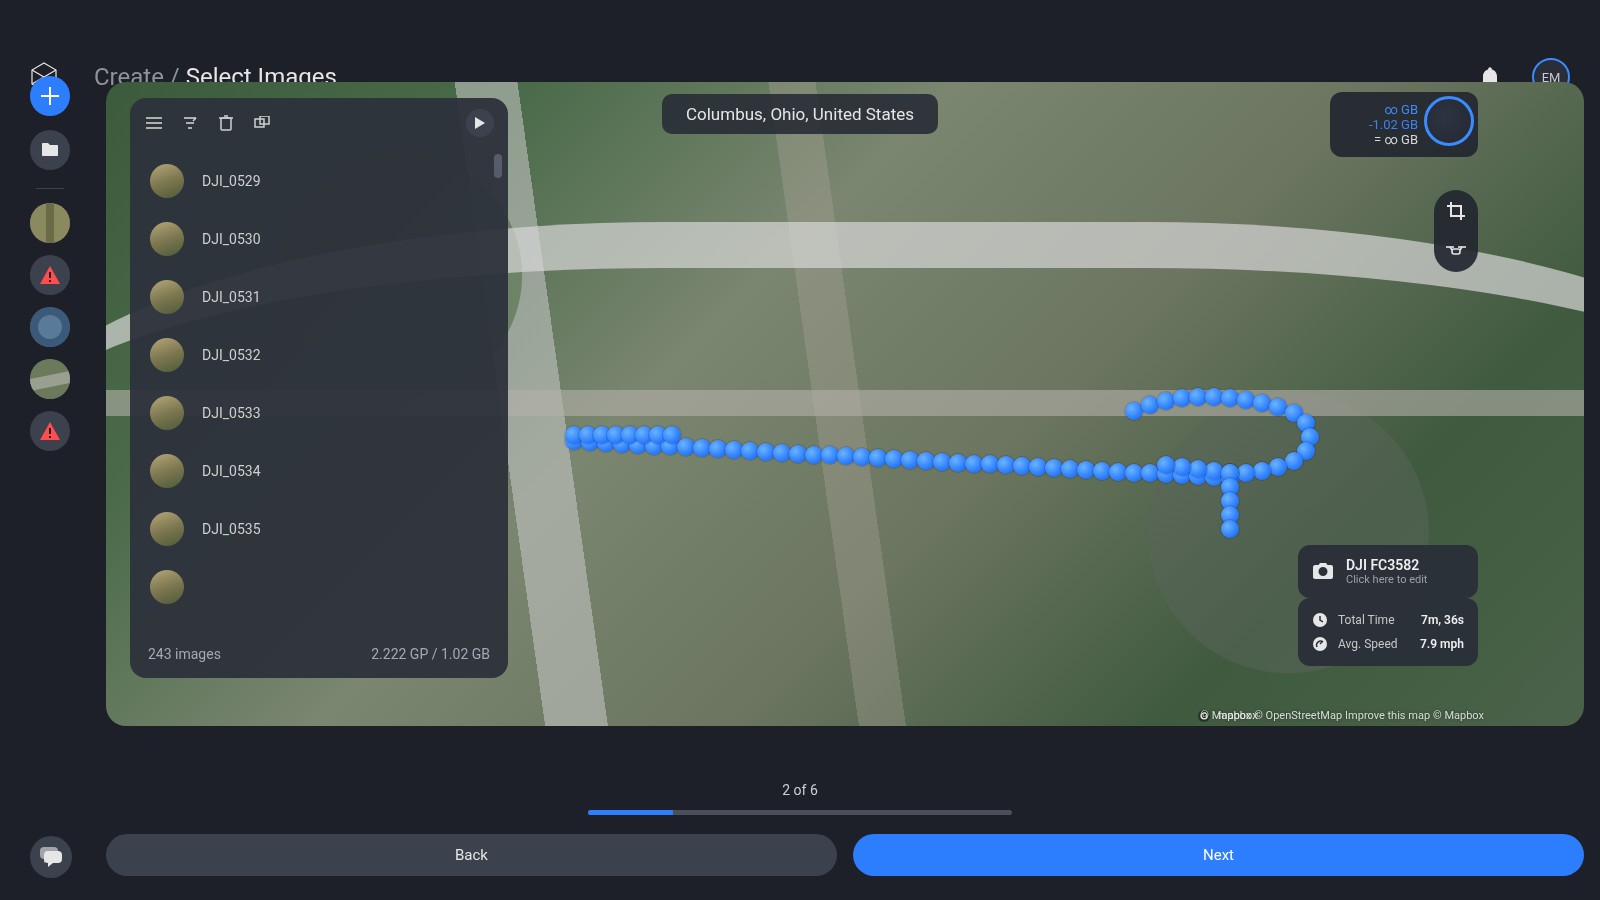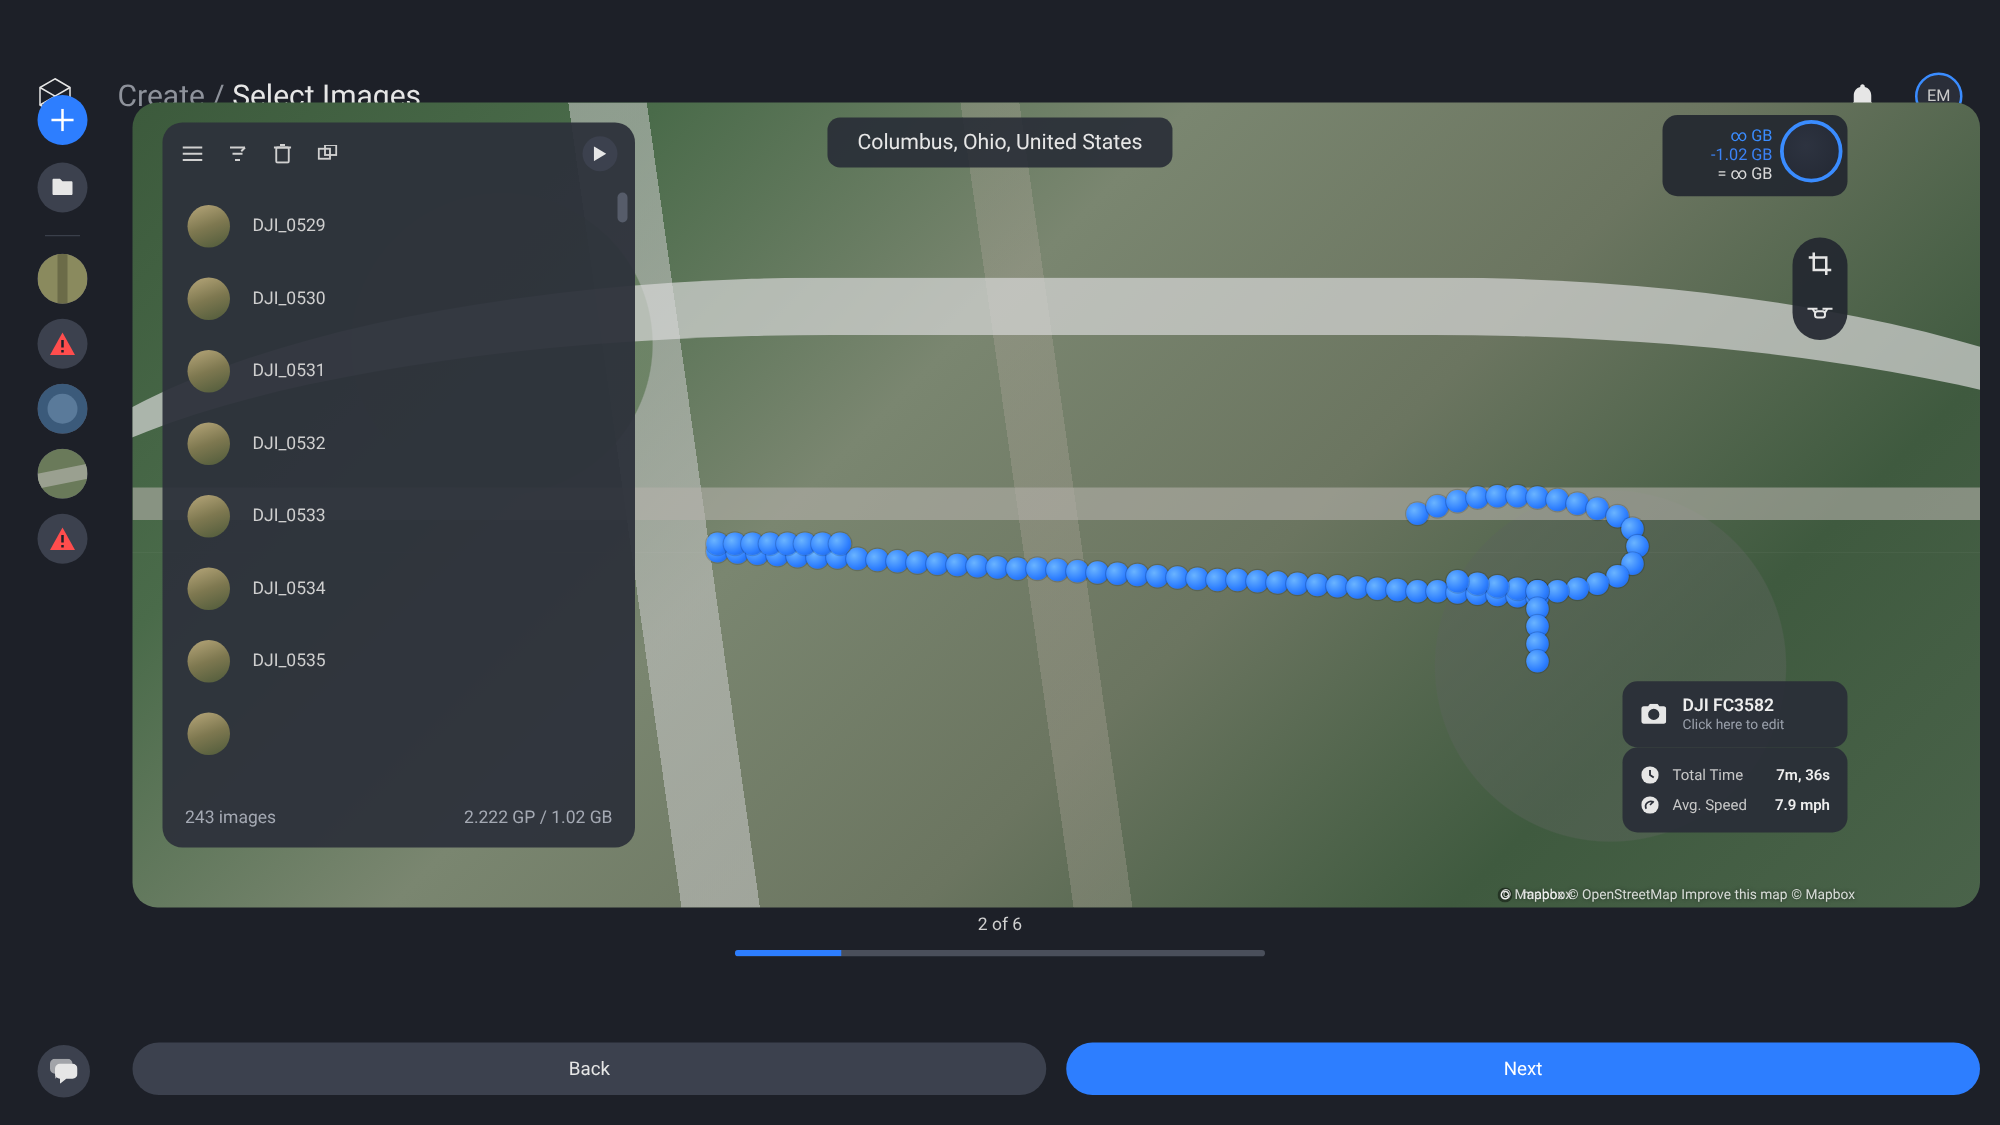--- a/index.html
+++ b/index.html
@@ -238,21 +238,21 @@
   .list-footer {
     height: 48px; display: flex; align-items: center;
     padding: 0 18px;
     font-size: 14px; color: #a4a9b3;
     justify-content: space-between;
   }
 
   
   .progress-wrap {
     position: absolute; left: 50%; transform: translateX(-50%);
-    top: 732px; width: 424px;
+    top: 782px; width: 424px;
     text-align: center;
   }
   .progress-label { font-size: 14px; color: #cfcfcf; margin-bottom: 12px; }
   .progress-bar {
     width: 424px; height: 5px; background: #4a4f5b; border-radius: 3px;
     overflow: hidden; cursor: pointer;
   }
   .progress-fill { height: 100%; background: #2d7eff; width: 20%; }
 
   

